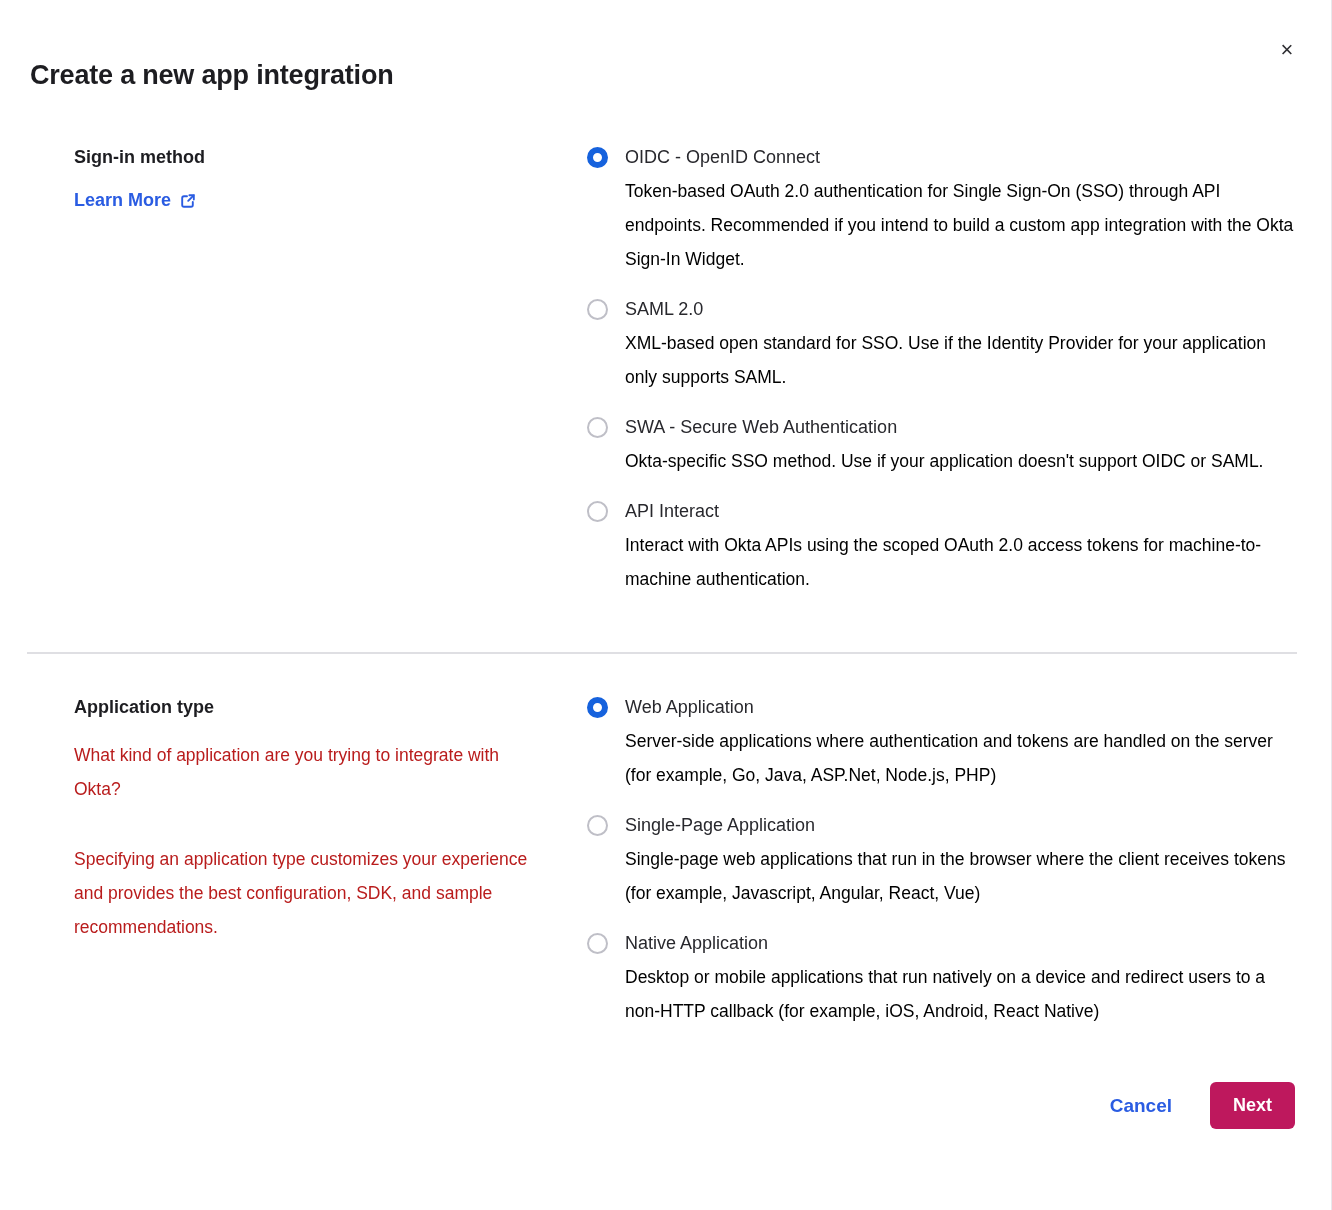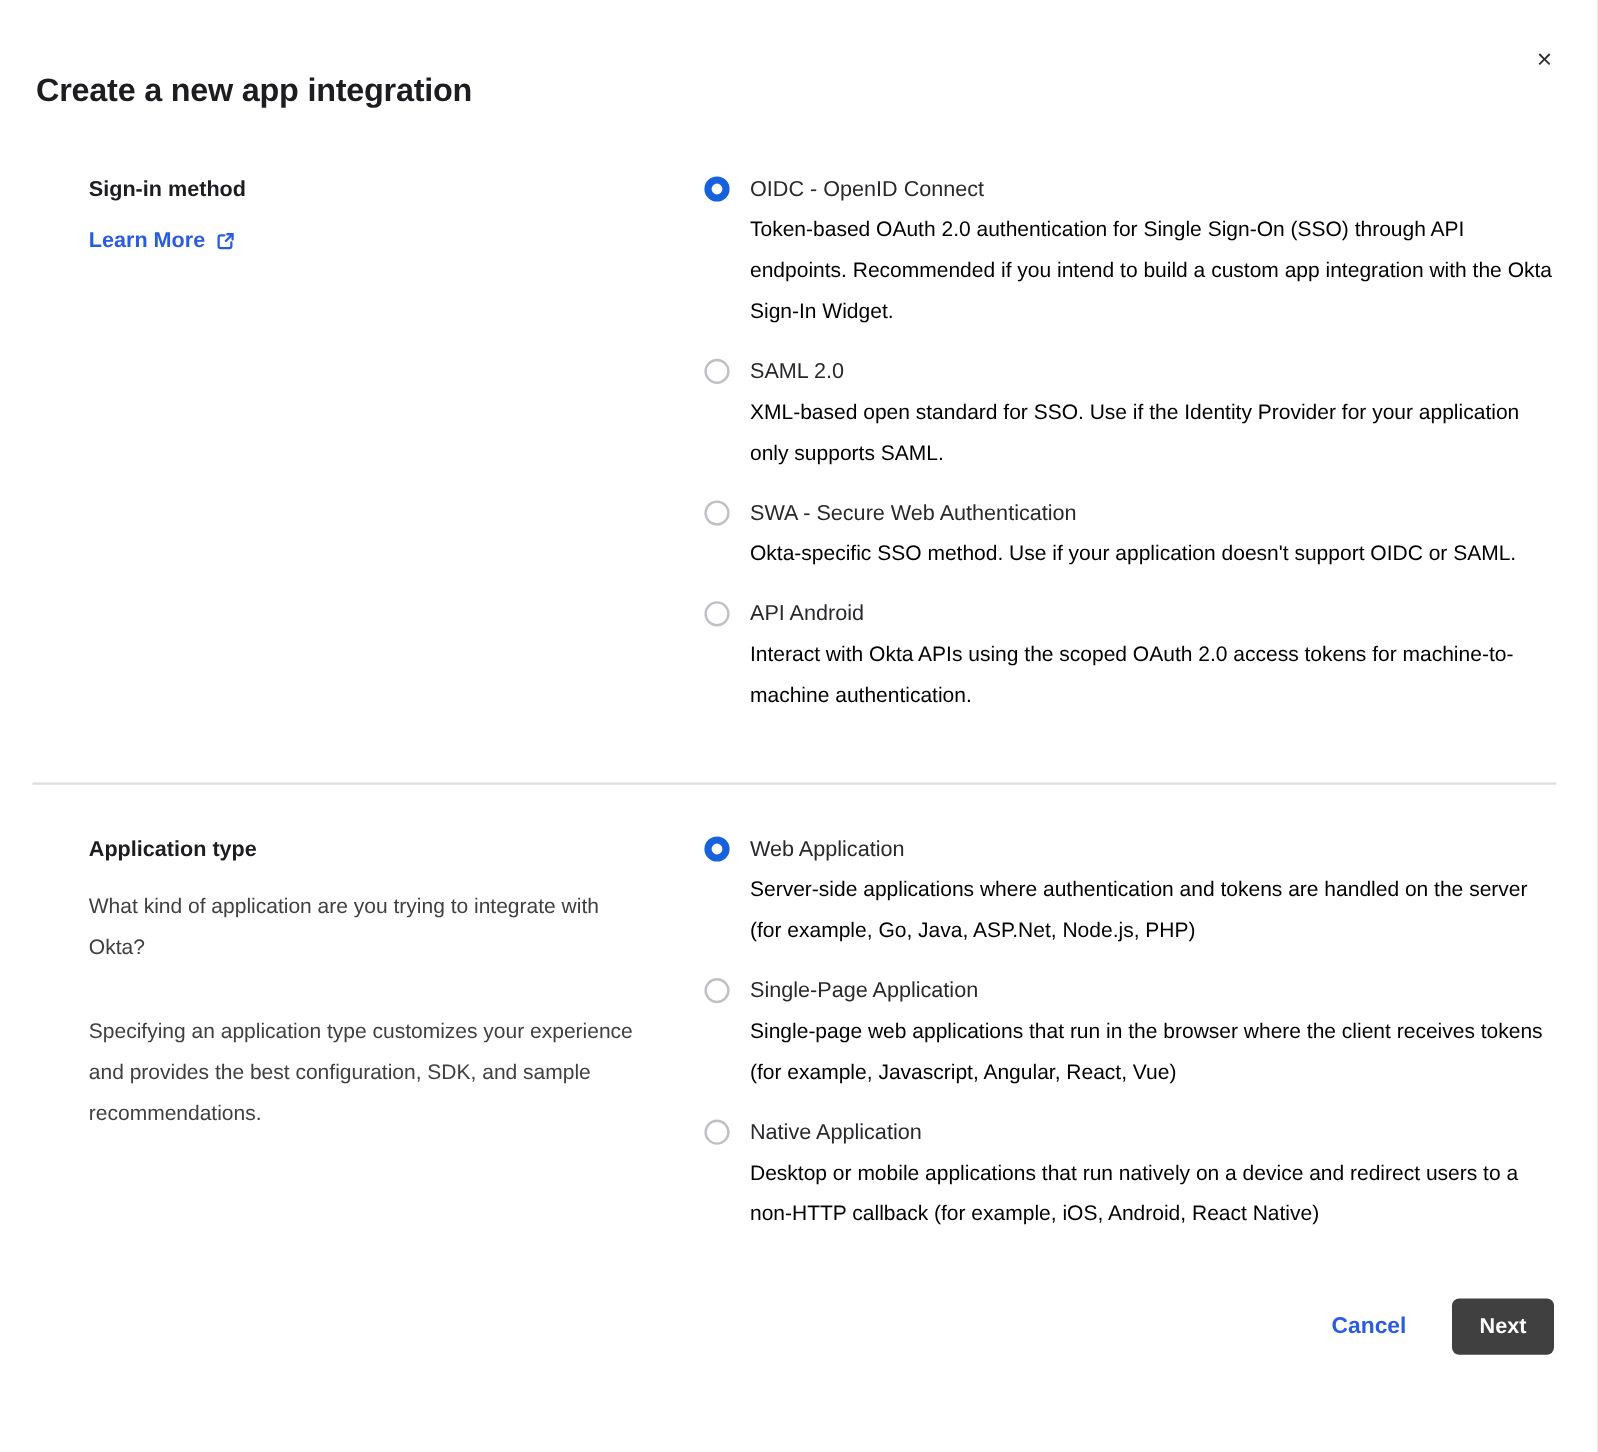--- a/index.html
+++ b/index.html
@@ -31,21 +31,21 @@
   .section .col-right { flex:1; max-width:760px; }
   .section-heading { font-size:18px; line-height:34px; font-weight:700; color:#1d1d21; }
   .learn-more {
     display:inline-flex; align-items:center; gap:9px;
     margin-top:16px;
     font-size:18px; font-weight:700;
     color:#2a5ce2; text-decoration:none; cursor:pointer;
   }
   .learn-more svg { display:block; }
   .col-desc {
-    font-size:17.5px; line-height:34px; color:#404040;
+    font-size:17.5px; line-height:34px; color:#b91c1c;
   }
   .col-desc.first { margin-top:14px; }
   .col-desc.second { margin-top:36px; }
   .option { display:flex; gap:17px; margin-bottom:16px; cursor:pointer; }
   .option:last-child { margin-bottom:0; }
   .radio {
     width:21px; height:21px; flex-shrink:0;
     margin-top:7px;
     border-radius:50%;
     border:2px solid #bfbfc7;
@@ -72,21 +72,21 @@
     padding:0 36px 0 0;
     margin-top:54px;
   }
   .cancel-link {
     background:none; border:none; cursor:pointer;
     font-family:"Liberation Sans", sans-serif;
     font-size:19px; font-weight:700; color:#2a5ce2;
   }
   .next-btn {
     border:none; cursor:pointer;
-    background:#404040; color:#ffffff;
+    background:#be185d; color:#ffffff;
     font-family:"Liberation Sans", sans-serif;
     font-size:18px; font-weight:700;
     padding:13px 23px;
     border-radius:6px;
   }
 </style>
 </head>
 <body>
 
 <div class="modal">
@@ -127,21 +127,21 @@
       <label class="option">
         <span class="radio"></span>
         <span class="option-text">
           <span class="option-label">SWA - Secure Web Authentication</span>
           <span class="option-desc">Okta-specific SSO method. Use if your application doesn't support OIDC or SAML.</span>
         </span>
       </label>
       <label class="option">
         <span class="radio"></span>
         <span class="option-text">
-          <span class="option-label">API Android</span>
+          <span class="option-label">API Interact</span>
           <span class="option-desc">Interact with Okta APIs using the scoped OAuth 2.0 access tokens for machine-to-machine authentication.</span>
         </span>
       </label>
     </div>
   </div>
 
   <hr class="divider">
 
   <div class="section second">
     <div class="col-left">

